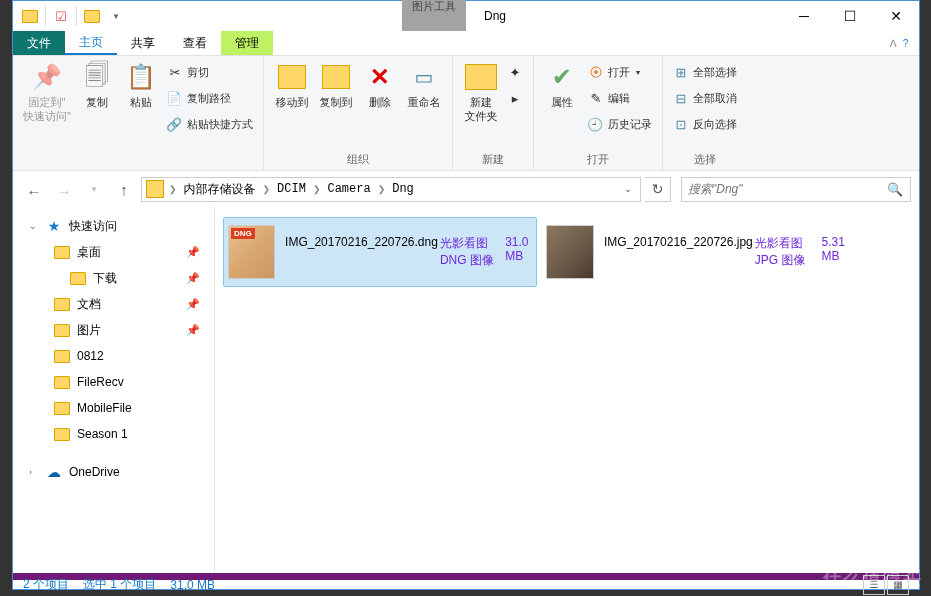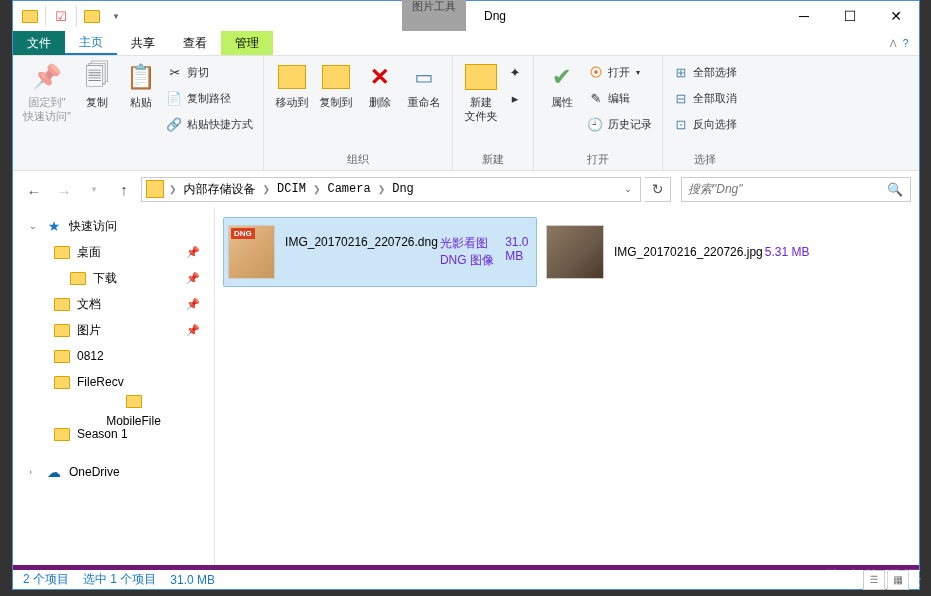--- a/index.html
+++ b/index.html
@@ -74,21 +74,21 @@
 .file-item.selected { background: #cde6f7; border: 1px solid #8cc2ec; }
 .file-thumb { width: 58px; height: 54px; background: #eee; border: 1px solid #ccc; display: flex; align-items: center; justify-content: center; font-size: 10px; overflow: hidden; position: relative; }
 .file-thumb.dng::before { content:""; position:absolute; inset:0; background: linear-gradient(135deg,#e8c090 0%,#d8a870 50%,#c89860 100%); }
 .file-thumb.jpg::before { content:""; position:absolute; inset:0; background: linear-gradient(135deg,#8a7860 0%,#6a5848 60%,#4a3828 100%); }
 .dng-badge { position: absolute; top: 2px; left: 2px; background: #d84020; color: #fff; font-size: 8px; padding: 1px 3px; font-weight: bold; z-index: 1; }
 .file-meta { display: flex; flex-direction: row; gap: 2px; font-size: 12px; }
 .file-name { color: #000; }
 .file-type, .file-size { color: #6d28d9; font-size: 12px; }
 
 
-.statusbar { height: 24px; border-top: 5px solid #701a75; display: flex; align-items: center; padding: 0 10px; font-size: 12px; color: #1979ca; gap: 14px; background: #fff; }
+.statusbar { height: 16px; border-top: 7px solid #701a75; display: flex; align-items: center; padding: 0 10px; font-size: 12px; color: #1979ca; gap: 14px; background: #fff; }
 .status-views { margin-left: auto; display: flex; gap: 2px; }
 .view-btn { width: 22px; height: 20px; border: 1px solid #ccc; display: flex; align-items: center; justify-content: center; font-size: 10px; cursor: pointer; color: #555; }
 
 
 .ico-pin { color: #888; font-size: 22px; }
 .ico-copy, .ico-paste { color: #888; }
 .ico-delete { color: #d00; font-size: 26px; font-weight: bold; }
 .ico-folder-new { width: 32px; height: 26px; background: #ffd766; border: 1px solid #d9a400; position: relative; }
 .ico-move, .ico-copyto { width: 28px; height: 24px; background: #ffd766; border: 1px solid #d9a400; position: relative; }
 .watermark { position: absolute; right: 8px; bottom: 6px; font-size: 18px; color: rgba(255,255,255,0.35); font-weight: bold; letter-spacing: 2px;}
@@ -330,21 +330,21 @@
               <div class="folder-ico"></div>
             </span>
             <span>0812</span>
           </div>
           <div class="tree-item" style="padding-left: 40px;">
             <span class="tico">
               <div class="folder-ico"></div>
             </span>
             <span>FileRecv</span>
           </div>
-          <div class="tree-item" style="padding-left: 40px; flex-direction: column;">
+          <div class="tree-item" style="padding-left: 40px;">
             <span class="tico">
               <div class="folder-ico"></div>
             </span>
             <span>MobileFile</span>
           </div>
           <div class="tree-item" style="padding-left: 40px;">
             <span class="tico">
               <div class="folder-ico"></div>
             </span>
             <span>Season 1</span>
@@ -366,20 +366,21 @@
   <div class="file-meta">
     <div class="file-name">IMG_20170216_220726.dng</div>
     <div class="file-type">光影看图 DNG 图像</div>
     <div class="file-size">31.0 MB</div>
   </div>
         </div>
         <div class="file-item">
           <div class="file-thumb jpg"></div>
   <div class="file-meta">
     <div class="file-name">IMG_20170216_220726.jpg</div>
+    <div class="file-type">光影看图 JPG 图像</div>
     <div class="file-size">5.31 MB</div>
   </div>
         </div>
       </div>
   </div>
 
   <div class="statusbar">
     <span>2 个项目</span>
     <span>选中 1 个项目</span>
     <span>31.0 MB</span>

